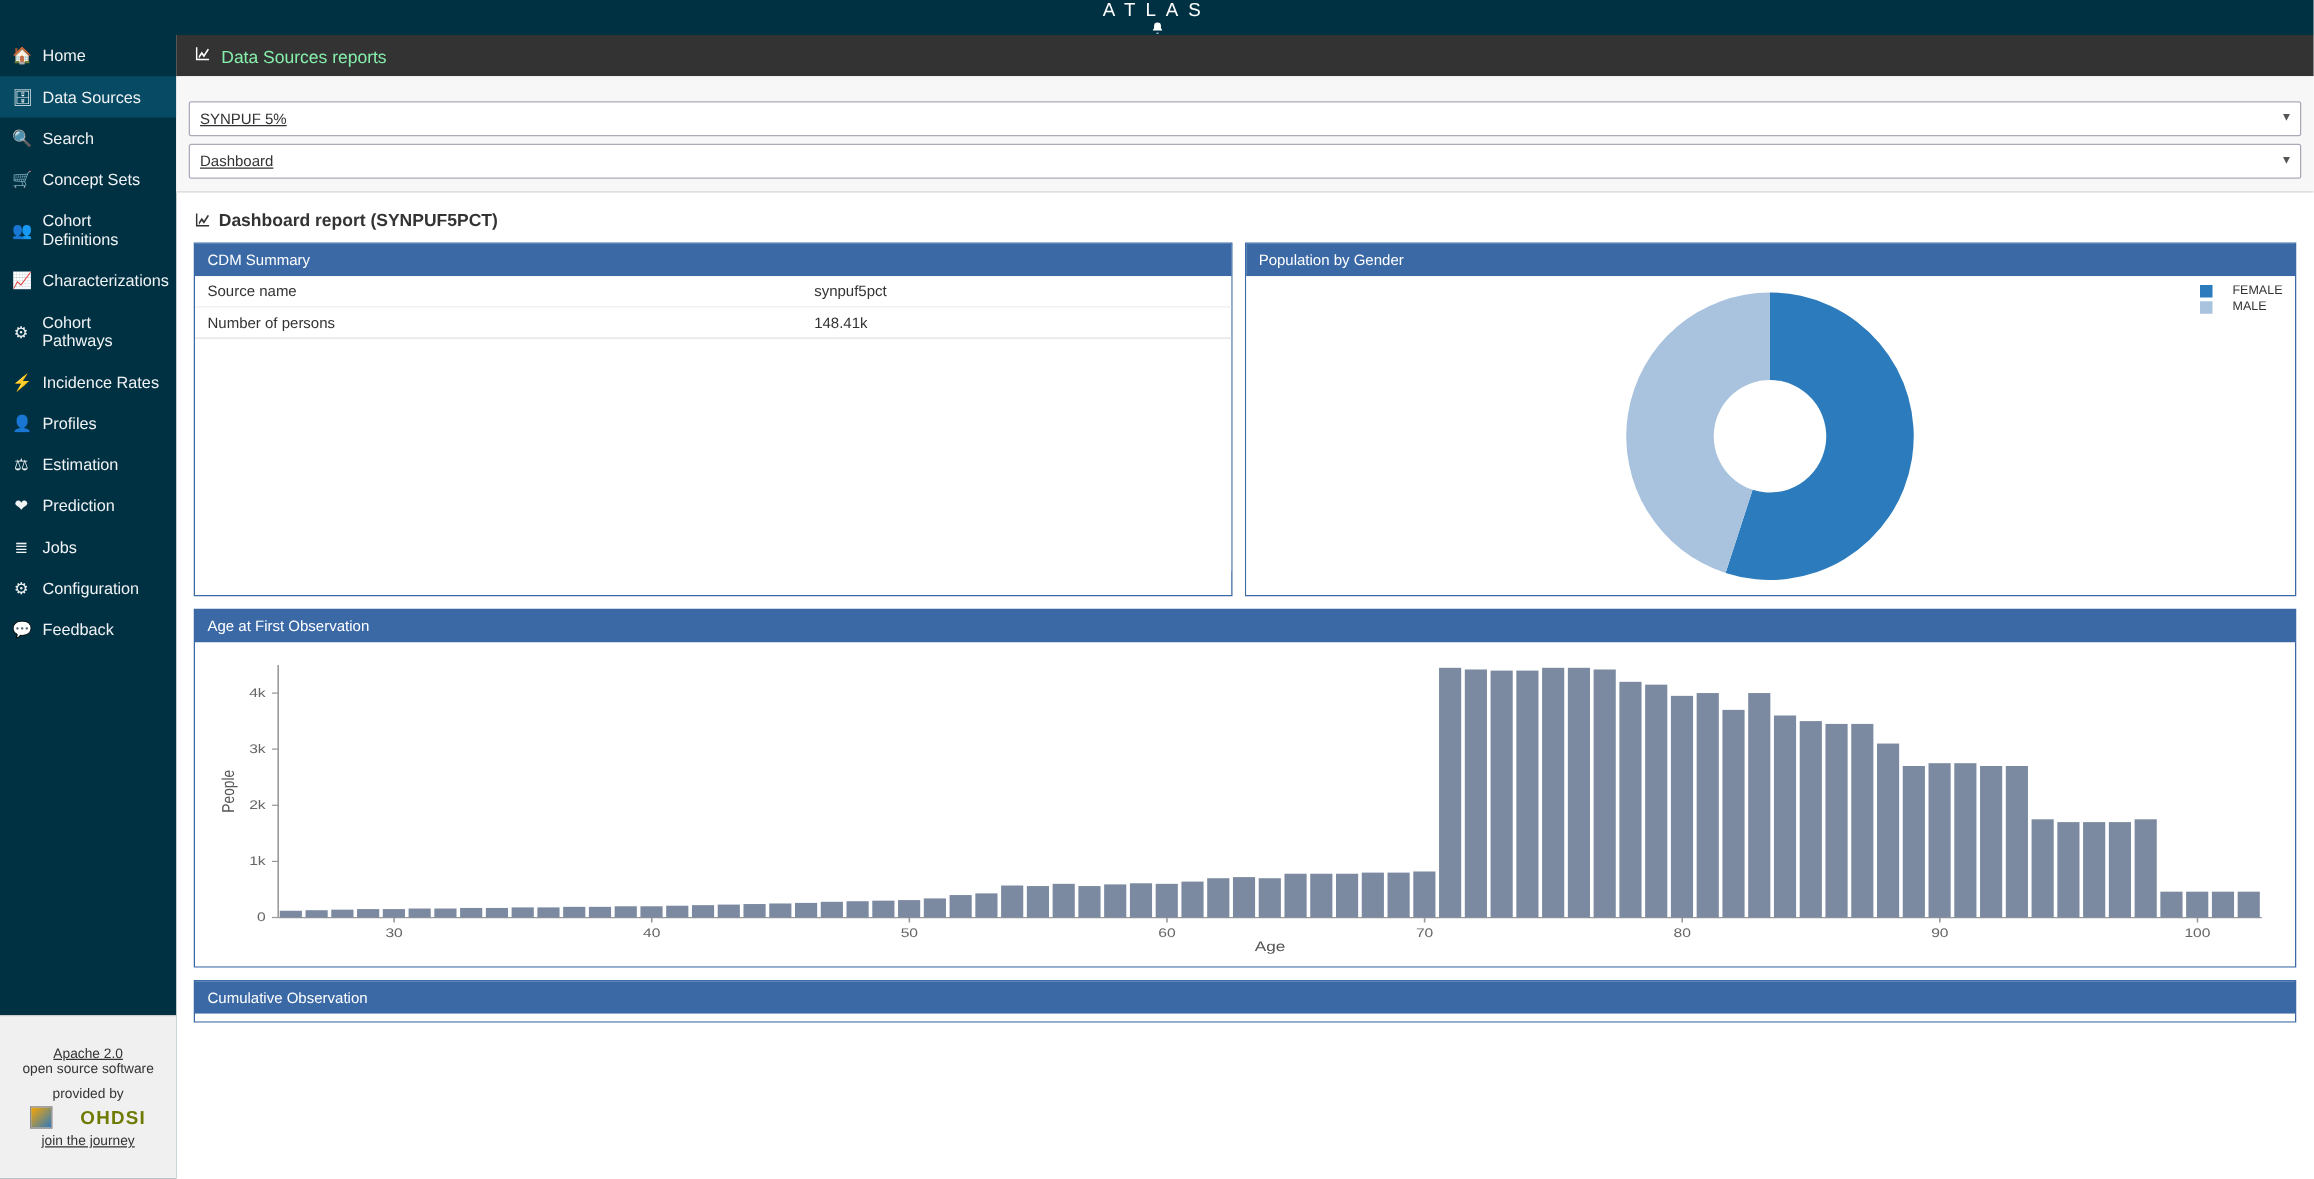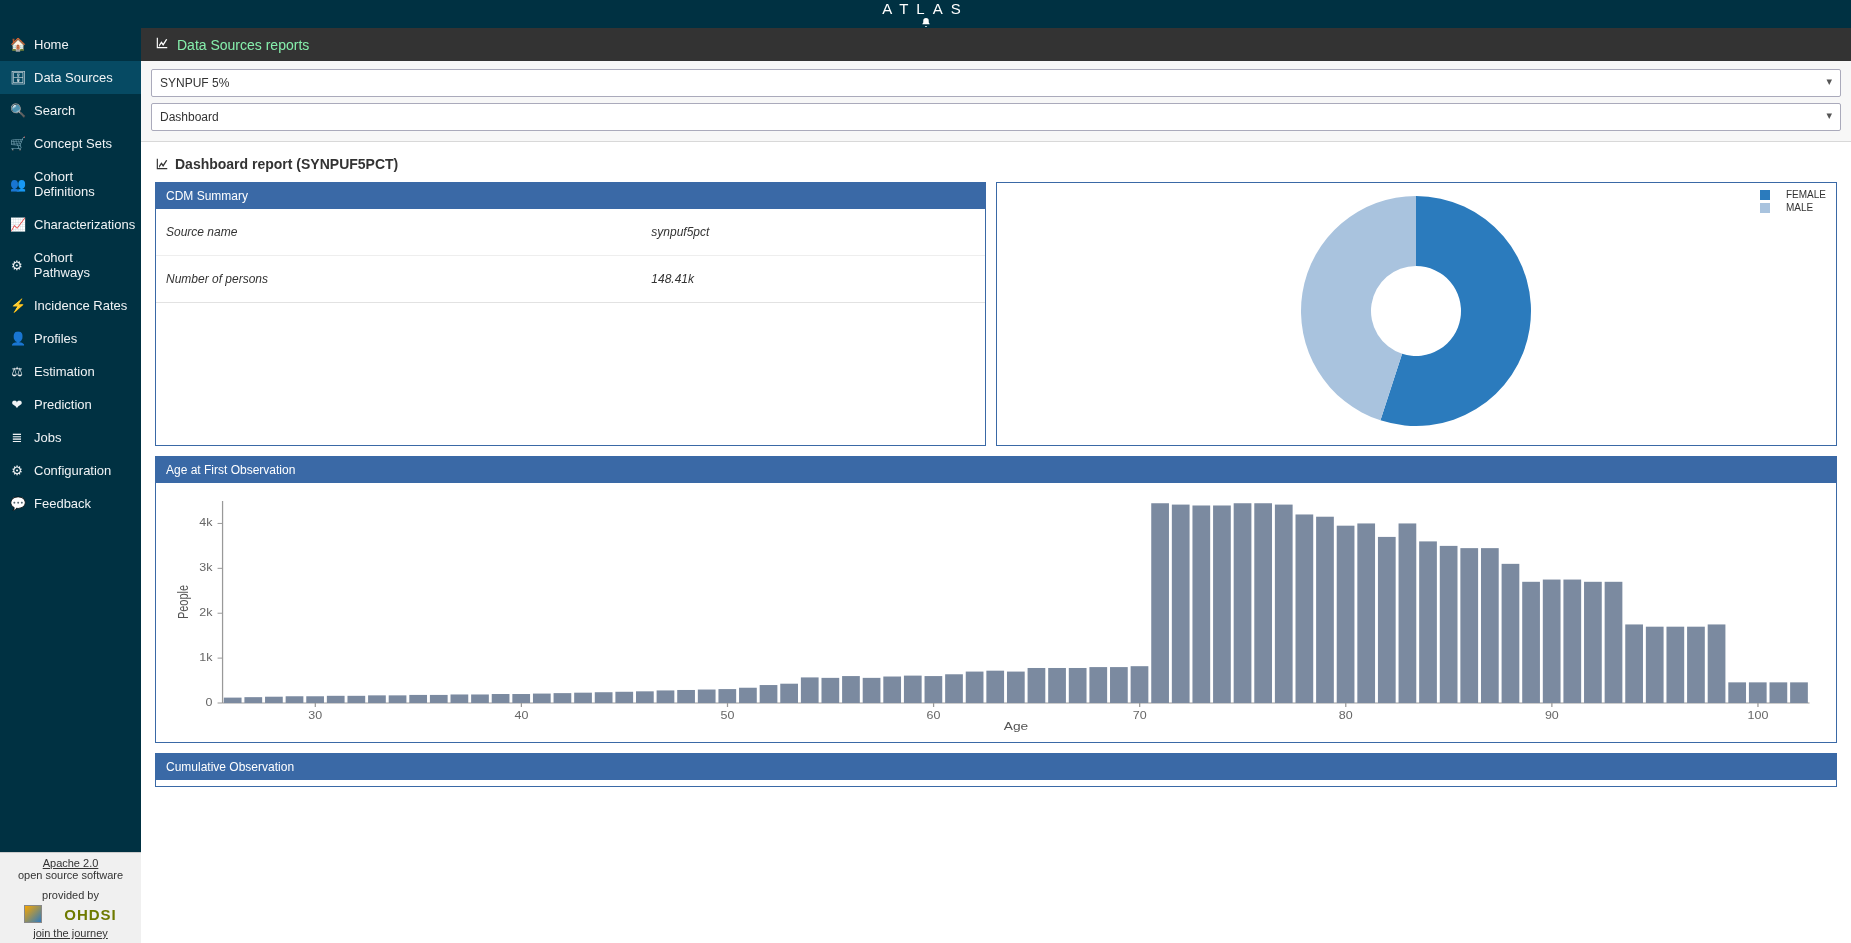--- a/index.html
+++ b/index.html
@@ -10,39 +10,39 @@
   .brand { letter-spacing: 8px; font-weight: 400; font-size: 15px; }
   .topbar .spacer { flex: 1; }
   .bell { fill:#fff; width:16px; height:16px; cursor:pointer; }
   
   .outer { flex:1; display:flex; min-height:0; }
   .sidebar { width:141px; background:#003142; color:#d8dee2; display:flex; flex-direction:column; }
   .nav { flex:1; }
   .nav-item { display:flex; align-items:center; gap:10px; padding:9px 10px; font-size:13px; color:#f0f3f5; cursor:pointer; }
   .nav-item.active { background:#064a63; }
   .nav-item .ico { width:14px; text-align:center; }
-  .sidebar-footer { background:#f0f0f0; color:#333; text-align:center; padding:4px 4px; font-size:11px; border-top:1px solid #ccc; }
+  .sidebar-footer { background:#f0f0f0; color:#333; text-align:center; padding:24px 4px; font-size:11px; border-top:1px solid #ccc; }
   .sidebar-footer a { color:#333; text-decoration:underline; cursor:pointer; }
   .ohdsi-logo { display:flex; align-items:center; justify-content:center; gap:22px; margin:4px 0; font-weight:bold; color:#6e7a00; font-size:15px; letter-spacing:1px;}
   .ohdsi-mark { width:18px; height:18px; background:linear-gradient(135deg,#f7a600,#2e7abf); border:1px solid #888;}
   
   .content { flex:1; display:flex; flex-direction:column; min-width:0; }
   .content-header { background:#333; color:#86efac; padding:8px 14px; display:flex; align-items:center; gap:8px; font-size:14px; }
-  .selectors { padding:8px 10px 4px 10px; background:#f7f7f7; border-bottom:1px solid #d8d8d8;}
+  .selectors { padding:20px 10px 4px 10px; background:#f7f7f7; border-bottom:1px solid #d8d8d8;text-decoration:underline;}
   .select-box { width:100%; background:#fff; border:1px solid #aab; font-size:12px; padding:6px 8px; margin-bottom:6px; position:relative; cursor:pointer; border-radius:2px;}
   .select-box::after { content:"▾"; position:absolute; right:8px; top:5px; font-size:11px; color:#555;}
   .report-area { padding:10px 14px; overflow:auto; flex:1; }
   .report-title { display:flex; align-items:center; gap:6px; font-weight:600; font-size:14px; margin:4px 0 10px 0; }
   .row { display:flex; gap:10px; margin-bottom:10px;border-radius:17px; }
   .panel { border:1px solid #3a69a6; }
   .panel-head { background:#3a69a6; color:#fff; font-size:12px; padding:6px 10px; }
   .panel-body { background:#fff; }
   .cdm-panel { flex:0 0 49.4%; }
   .gender-panel { flex:1; }
-  .kv-row { display:flex; padding:16px 10px; font-size:12px; border-bottom:1px solid #eee;font-style:italic;}
+  .kv-row { display:flex; padding:5px 10px; font-size:12px; border-bottom:1px solid #eee;}
   .kv-row:last-child{border-bottom:1px solid #e2e2e2;}
   .kv-key { flex:0 0 60%; }
   .kv-val { flex:1; }
   .donut-wrap { display:flex; align-items:center; justify-content:center; height:255px; position:relative;}
   .legend { position:absolute; top:6px; right:10px; font-size:10px;}
   .legend-item{display:flex;align-items:center;gap:16px;margin-bottom:2px;}
   .swatch{width:10px;height:10px;}
   .full-panel { width:100%; margin-bottom:10px;}
   .age-chart { padding:10px 14px 6px 14px; }
   svg text { font-size:10px; fill:#666; }
@@ -171,20 +171,21 @@
                 <div class="kv-val">synpuf5pct</div>
               </div>
               <div class="kv-row">
                 <div class="kv-key">Number of persons</div>
                 <div class="kv-val">148.41k</div>
               </div>
             </div>
         </div>
 
         <div class="panel gender-panel">
+          <div class="panel-head">Population by Gender</div>
           <div class="panel-body donut-wrap">
             <svg id="donut" width="260" height="240" viewBox="0 0 260 240">
                 <path d="M130,5 A115,115 0 1 1 94.463045646881,229.37149937394264 L116.09423525312735,162.7975432332819 A45,45 0 1 0 130,75 Z" fill="#2b7bbd"></path>
                 <path d="M94.463045646881,229.37149937394264 A115,115 0 0 1 129.99999999999997,5 L130,75 A45,45 0 0 0 116.09423525312735,162.7975432332819 Z" fill="#a9c3de"></path>
               </svg>
             <div class="legend" id="gender-legend">
                 <div class="legend-item">
                   <div class="swatch" style="background:#2b7bbd"></div>
                   <span>FEMALE</span>
                 </div>

